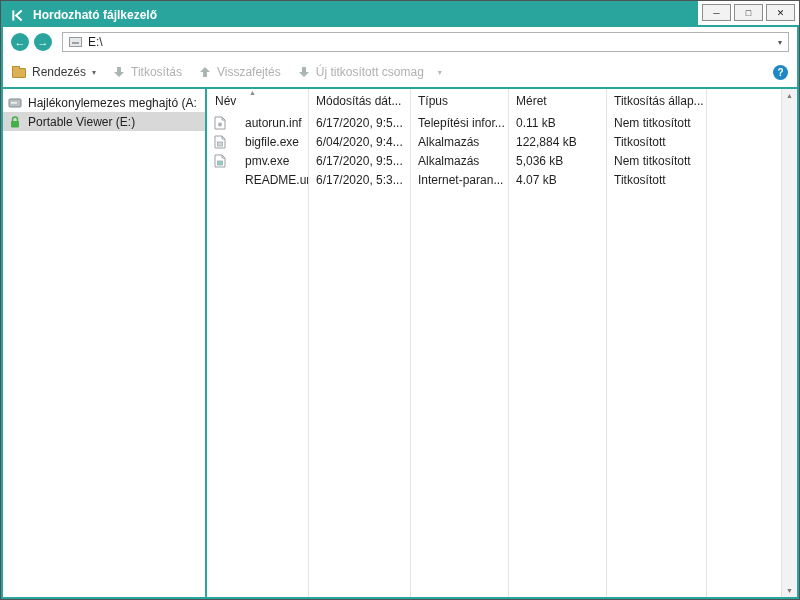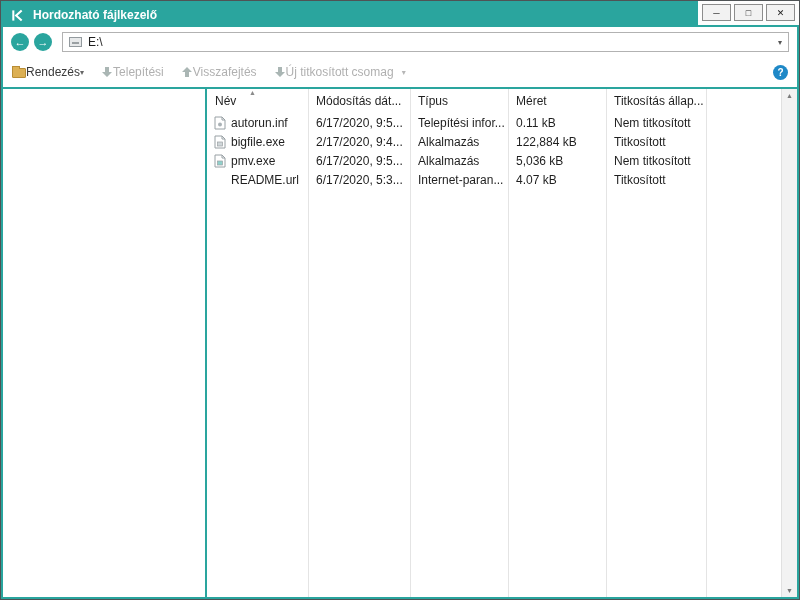--- a/index.html
+++ b/index.html
@@ -57,21 +57,21 @@
   .drive-icon { width: 13px; height: 10px; border: 1px solid #939a9e; background: #e7e9ea; position: relative; flex: none; }
   .drive-icon::after { content: ""; position: absolute; left: 2px; right: 2px; bottom: 2px; height: 2px; background: #9aa0a3; }
   .addr-caret { margin-left: auto; color: #555; font-size: 8px; }
 
   
   .toolbar {
     height: 30px; flex: none; background: #ffffff;
     display: flex; align-items: center; padding: 0 9px;
     font-size: 12px; color: #3a3a3a;
   }
-  .tool-group { display: flex; align-items: center; margin-right: 17px; white-space: nowrap; }
+  .tool-group { display: flex; align-items: center; gap: 6px; margin-right: 17px; white-space: nowrap; }
   .tool-group.disabled { color: #b0b0b0; }
   .caret { font-size: 8px; color: #666; }
   .tool-group.disabled .caret { color: #b6b6b6; }
   .folder-icon { width: 14px; height: 10px; background: #dcb054; border: 1px solid #b98d35; border-radius: 1px; position: relative; margin-top: 2px; flex: none; }
   .folder-icon::before { content: ""; position: absolute; top: -3px; left: -1px; width: 6px; height: 2px; background: #dcb054; border: 1px solid #b98d35; border-bottom: none; }
   .arrow-icon { flex: none; display: inline-flex; }
   .spacer { flex: 1; }
   .right-label { color: #2b2b2b; margin-right: 7px; white-space: nowrap; }
   .info-circle {
     width: 15px; height: 15px; border-radius: 50%; background: #1e88c7;
@@ -88,21 +88,21 @@
   .side-icon { width: 14px; height: 14px; flex: none; display: inline-flex; }
   .divider-v { width: 2px; background: #2aa59e; flex: none; }
 
   .main { flex: 1; position: relative; overflow: hidden; background: #ffffff; }
   .colsep { position: absolute; top: 0; bottom: 0; width: 1px; background: #e4e4e4; }
   .grid-row { display: grid; grid-template-columns: 101px 102px 98px 98px 100px 1fr; align-items: center; font-size: 12px; color: #1f1f1f; }
   .header-row { height: 24px; position: relative; }
   .header-cell, .cell { padding-left: 8px; white-space: nowrap; overflow: hidden; }
   .sort-arrow { position: absolute; left: 42px; top: 0; font-size: 7px; color: #8a8a8a; }
   .row { height: 19px; }
-  .cell.name { display: flex; align-items: center; gap: 5px; padding-left: 7px; }
+  .cell.name { display: flex; align-items: center; gap: 19px; padding-left: 7px; }
   .file-icon { width: 12px; height: 14px; flex: none; display: inline-flex; }
   .file-icon.empty { visibility: hidden; }
 
   .scrollbar {
     width: 16px; flex: none; background: #f2f2f2; border-left: 1px solid #e0e0e0;
     display: flex; flex-direction: column; justify-content: space-between; align-items: center;
     padding: 3px 0; font-size: 7px; color: #7a7a7a;
   }
 
   
@@ -148,21 +148,21 @@
         <span class="folder-icon"></span>
         <span>Rendezés</span>
         <span class="caret">▾</span>
       </div>
       <div class="tool-group disabled">
         <span class="arrow-icon">
           <svg width="12" height="12" viewBox="0 0 12 12">
               <path d="M4 1 h4 v5 h3 L6 11 L1 6 h3 z" fill="#aab6b4"></path>
             </svg>
         </span>
-        <span>Telepítési</span>
+        <span>Titkosítás</span>
       </div>
       <div class="tool-group disabled">
         <span class="arrow-icon">
           <svg width="12" height="12" viewBox="0 0 12 12">
               <path d="M6 1 L11 6 h-3 v5 H4 V6 H1 z" fill="#aab6b4"></path>
             </svg>
         </span>
         <span>Visszafejtés</span>
       </div>
       <div class="tool-group disabled">
@@ -176,20 +176,38 @@
       </div>
       <div class="spacer"></div>
       <span class="info-circle">?</span>
     </div>
 
     <div class="divider-h"></div>
 
     <div class="content">
 
       <div class="sidebar">
+        <div class="side-item">
+          <span class="side-icon">
+            <svg width="14" height="14" viewBox="0 0 14 14">
+                <rect x="1" y="3" width="12" height="8" rx="1" fill="#b9bfc2" stroke="#82898d"></rect>
+                <rect x="3" y="6" width="6" height="1.6" fill="#f2f4f4"></rect>
+              </svg>
+          </span>
+          <span>Hajlékonylemezes meghajtó (A:</span>
+        </div>
+        <div class="side-item selected">
+          <span class="side-icon">
+            <svg width="14" height="14" viewBox="0 0 14 14">
+                <path d="M4.5 6.5 V4.5 a2.5 2.5 0 0 1 5 0 V6.5" fill="none" stroke="#43b049" stroke-width="1.5"></path>
+                <rect x="3" y="6" width="8" height="6.5" rx="1" fill="#43b049"></rect>
+              </svg>
+          </span>
+          <span>Portable Viewer (E:)</span>
+        </div>
       </div>
 
       <div class="divider-v"></div>
 
       <div class="main">
         <div class="colsep" style="left:101px"></div>
         <div class="colsep" style="left:203px"></div>
         <div class="colsep" style="left:301px"></div>
         <div class="colsep" style="left:399px"></div>
         <div class="colsep" style="left:499px"></div>
@@ -226,21 +244,21 @@
           <div class="cell name">
             <span class="file-icon">
               <svg width="12" height="14" viewBox="0 0 12 14">
                   <path d="M1 1 h7 l3 3 v9 H1 z" fill="#ffffff" stroke="#98a0a4"></path>
                   <path d="M8 1 v3 h3" fill="none" stroke="#98a0a4"></path>
                   <rect x="3.5" y="7" width="5" height="4" fill="#cfd6d9" stroke="#9aa0a3" stroke-width="0.7"></rect>
                 </svg>
             </span>
             <span>bigfile.exe</span>
           </div>
-          <div class="cell">2/17/2020, 9:4...</div>
+          <div class="cell">6/04/2020, 9:4...</div>
           <div class="cell">Alkalmazás</div>
           <div class="cell">122,884 kB</div>
           <div class="cell">Titkosított</div>
           <div></div>
         </div>
 
         <div class="grid-row row">
           <div class="cell name">
             <span class="file-icon">
               <svg width="12" height="14" viewBox="0 0 12 14">

